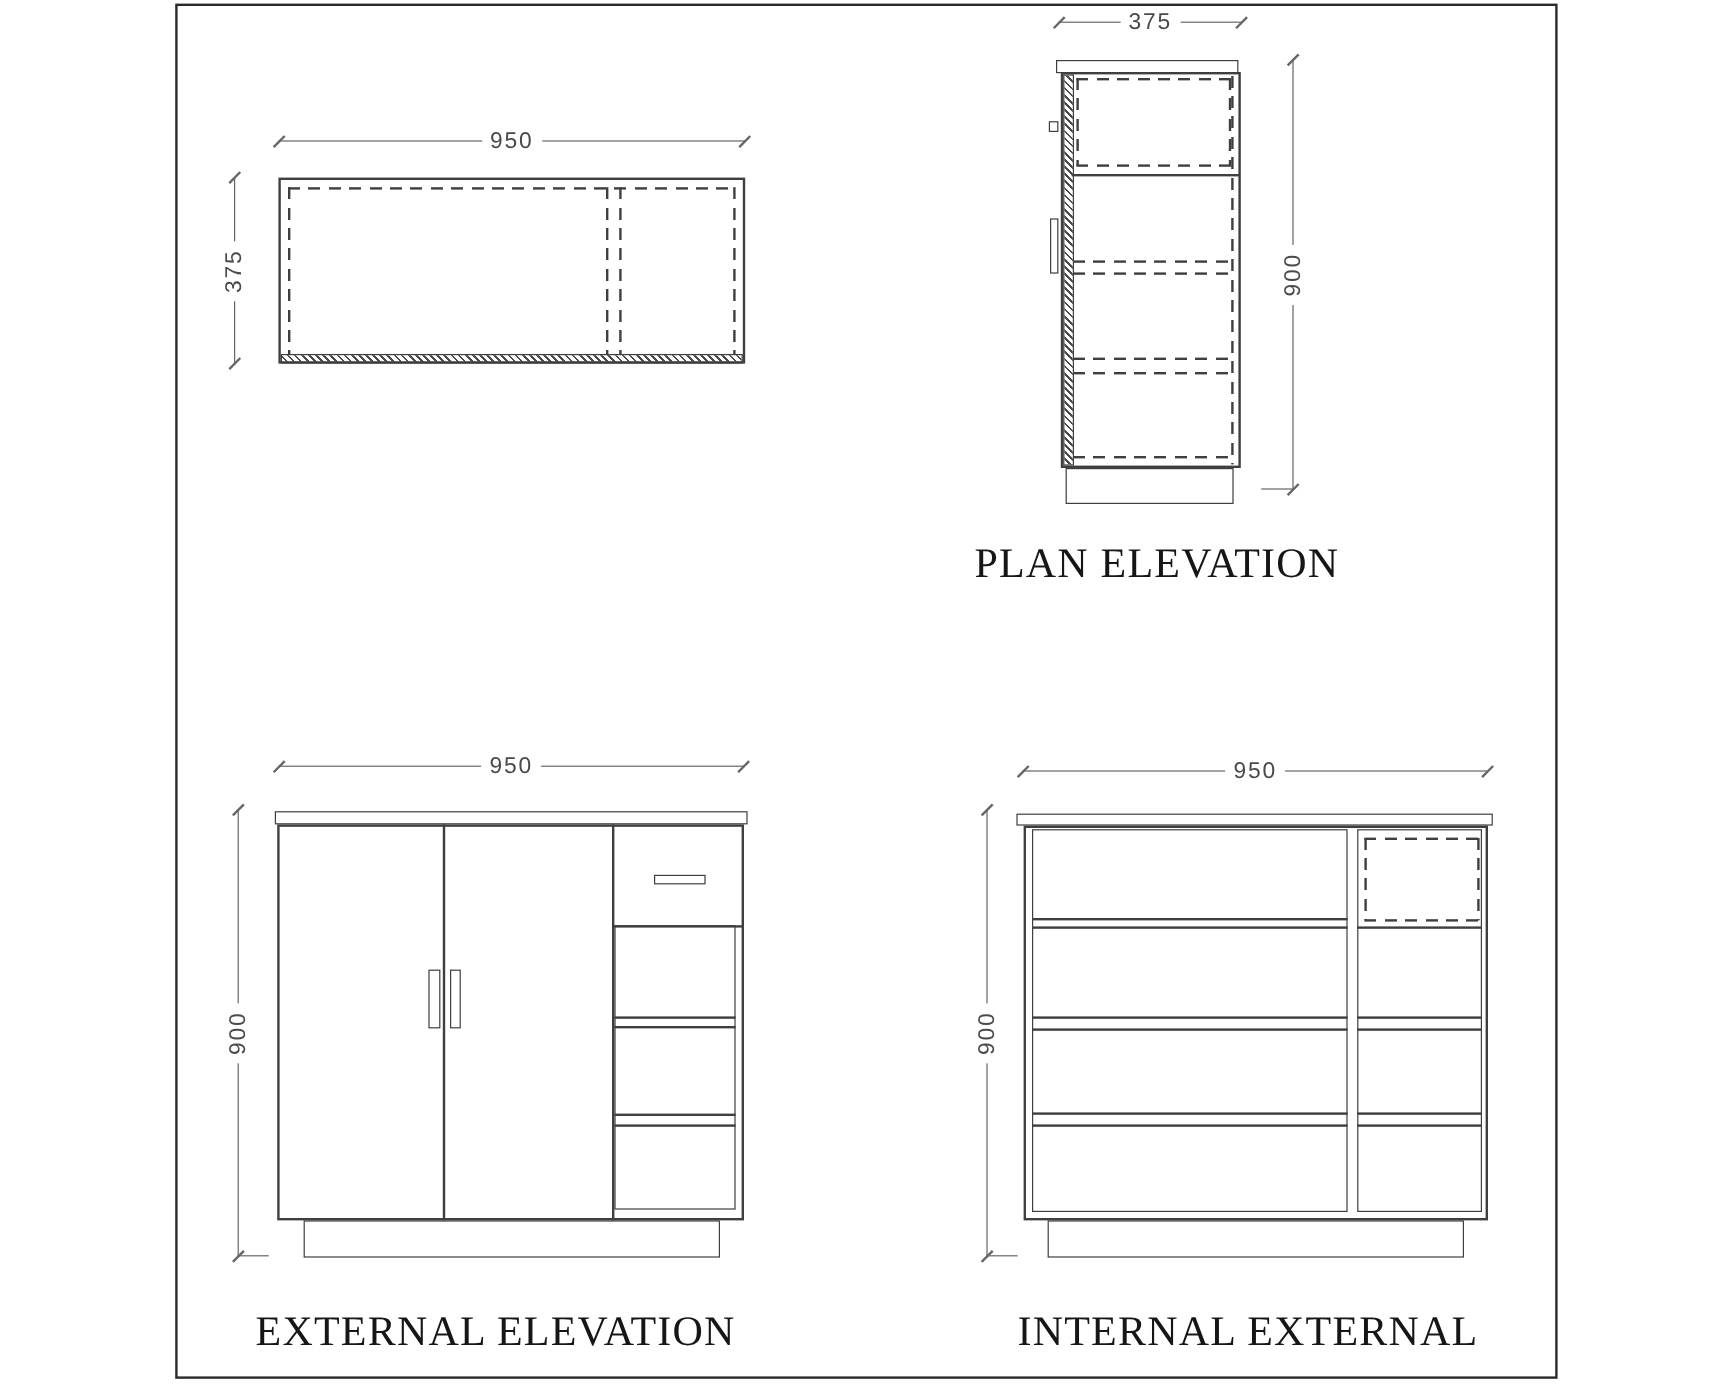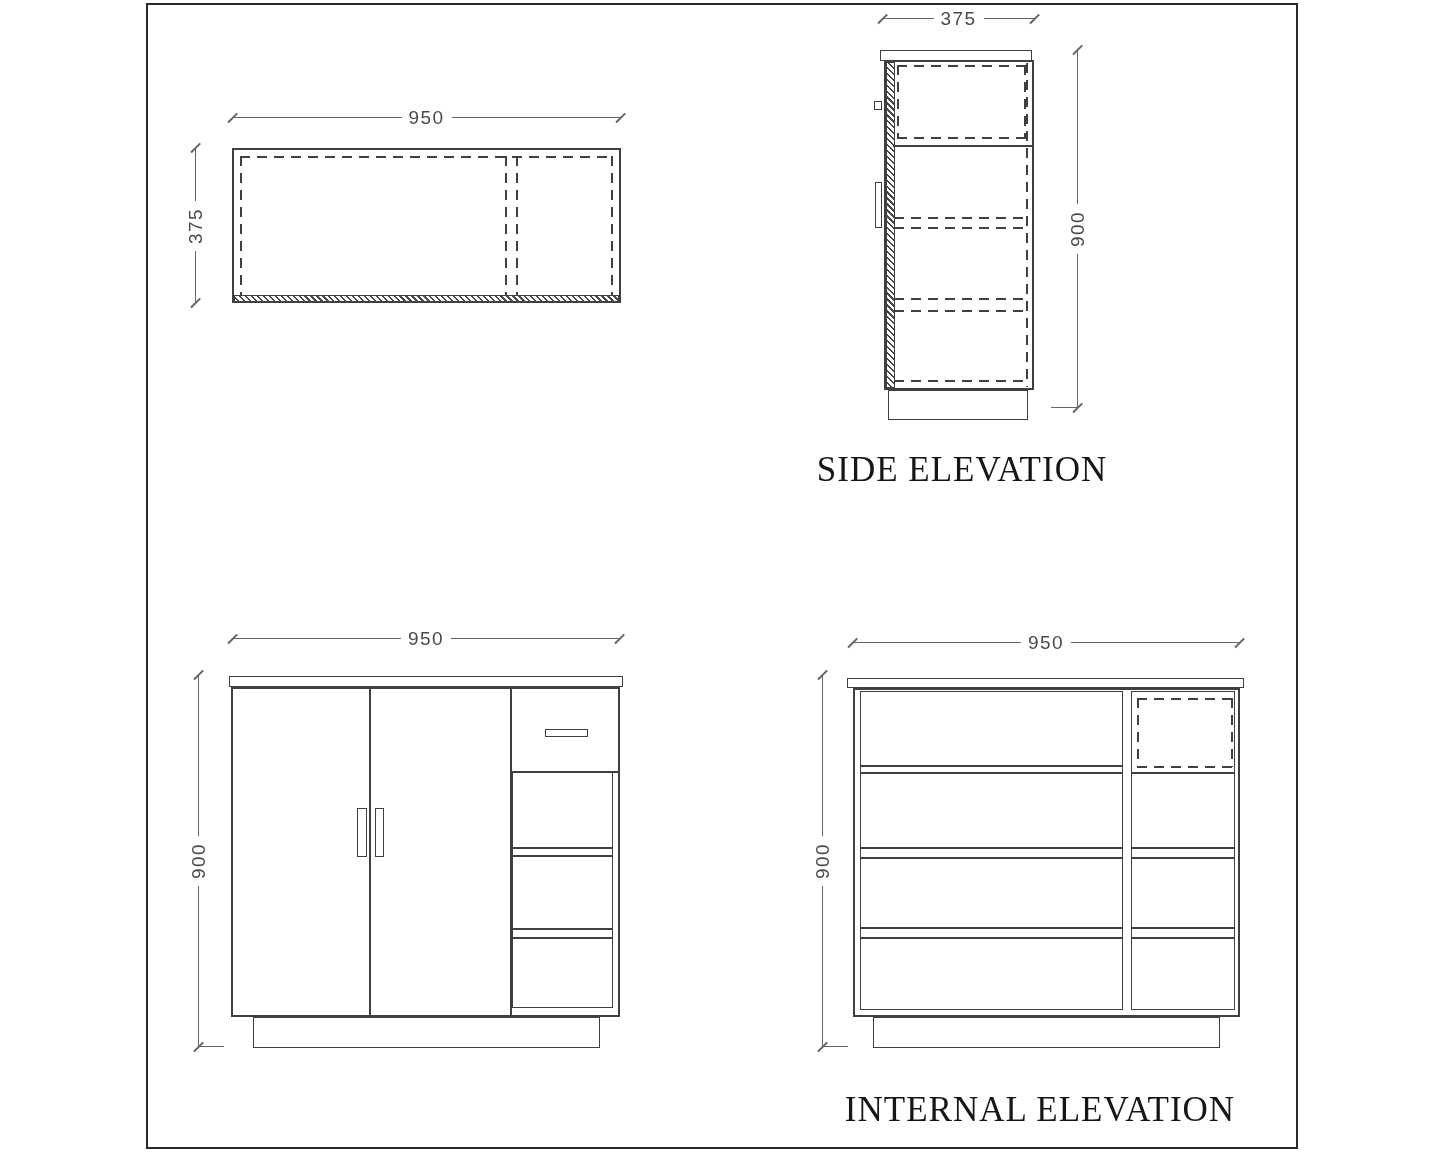--- a/index.html
+++ b/index.html
@@ -91,21 +91,21 @@
     <div class="dh" style="left:84px;top:209px;width:132px;"></div>
     <div class="dh" style="left:84px;top:219px;width:132px;"></div>
     <div class="dh" style="left:84px;top:290px;width:132px;"></div>
     <div class="dh" style="left:84px;top:302px;width:132px;"></div>
     <div class="dh" style="left:84px;top:372px;width:132px;"></div>
 
     <div class="rect t" style="left:64px;top:93px;width:8px;height:9px;"></div>
     <div class="rect t" style="left:65px;top:174px;width:7px;height:46px;"></div>
     <div class="rect t" style="left:78px;top:382px;width:140px;height:30px;"></div>
 
-    <div class="vtitle" style="left:2px;top:442px;width:300px;">SIDE ELEVATION</div>
+    <div class="vtitle" style="left:2px;top:442px;width:300px;">PLAN ELEVATION</div>
   </section>
 
   <section class="view" style="left:180px;top:628px;width:480px;height:512px;">
     <div class="dim-h" style="left:52px;top:10px;width:388px;">
       <span class="tick e1"></span>
       <span class="tick e2"></span>
       <span class="dim-label">950</span>
     </div>
     <div class="dim-v" style="left:18px;top:47px;height:372px;">
       <span class="tick e1"></span>
@@ -125,20 +125,21 @@
     <div class="rect t" style="left:365px;top:101px;width:43px;height:8px;"></div>
     <div class="sh thin" style="left:331px;top:143px;width:109px;height:1.6px;"></div>
     <div class="rect t" style="left:332px;top:143px;width:101px;height:237px;"></div>
     <div class="sh thin" style="left:332px;top:219px;width:101px;height:1.6px;"></div>
     <div class="sh thin" style="left:332px;top:227px;width:101px;height:1.6px;"></div>
     <div class="sh thin" style="left:332px;top:300px;width:101px;height:1.6px;"></div>
     <div class="sh thin" style="left:332px;top:309px;width:101px;height:1.6px;"></div>
 
     <div class="rect t" style="left:73px;top:389px;width:347px;height:31px;"></div>
 
+    <div class="vtitle" style="left:0px;top:462px;width:466px;">EXTERNAL ELEVATION</div>
   </section>
 
   <section class="view" style="left:800px;top:628px;width:480px;height:512px;">
     <div class="dim-h" style="left:52px;top:14px;width:388px;">
       <span class="tick e1"></span>
       <span class="tick e2"></span>
       <span class="dim-label">950</span>
     </div>
     <div class="dim-v" style="left:22px;top:47px;height:372px;">
       <span class="tick e1"></span>
@@ -165,15 +166,15 @@
     <div class="sh thin" style="left:331px;top:299px;width:104px;height:1.6px;"></div>
     <div class="sh thin" style="left:331px;top:309px;width:104px;height:1.6px;"></div>
 
     <div class="dh" style="left:337px;top:70px;width:96px;"></div>
     <div class="dv" style="left:337px;top:70px;height:69px;"></div>
     <div class="dv" style="left:431px;top:70px;height:69px;"></div>
     <div class="dh" style="left:337px;top:138px;width:96px;"></div>
 
     <div class="rect t" style="left:73px;top:389px;width:347px;height:31px;"></div>
 
-    <div class="vtitle" style="left:0px;top:462px;width:480px;">INTERNAL ELEVATION</div>
+    <div class="vtitle" style="left:0px;top:462px;width:480px;">INTERNAL EXTERNAL</div>
   </section>
 </div>
 
 </body></html>

